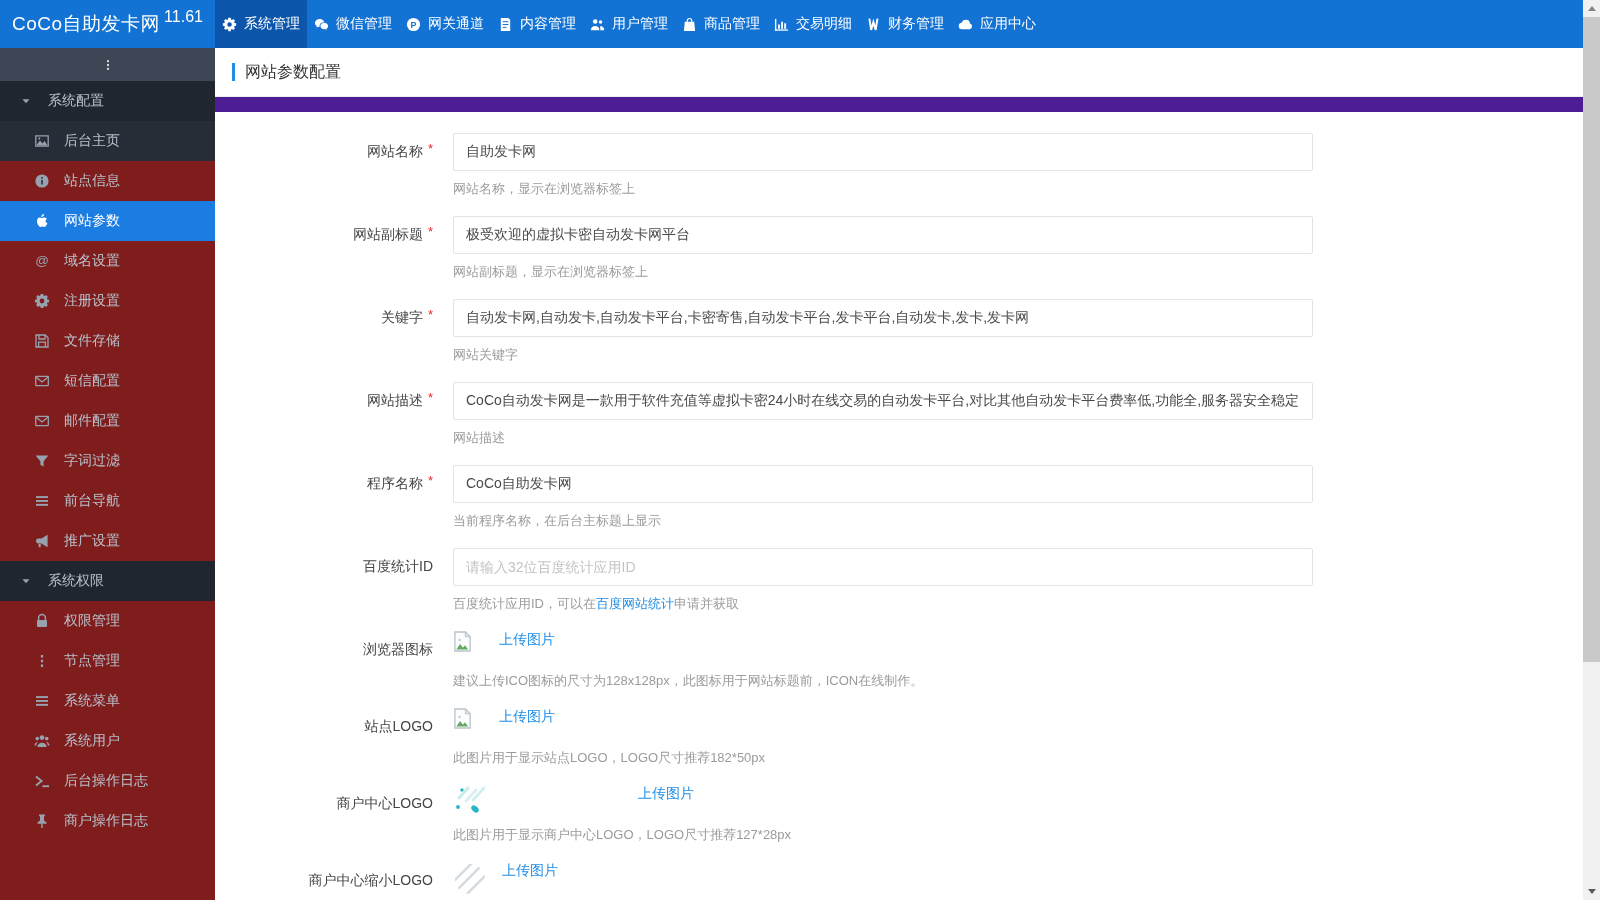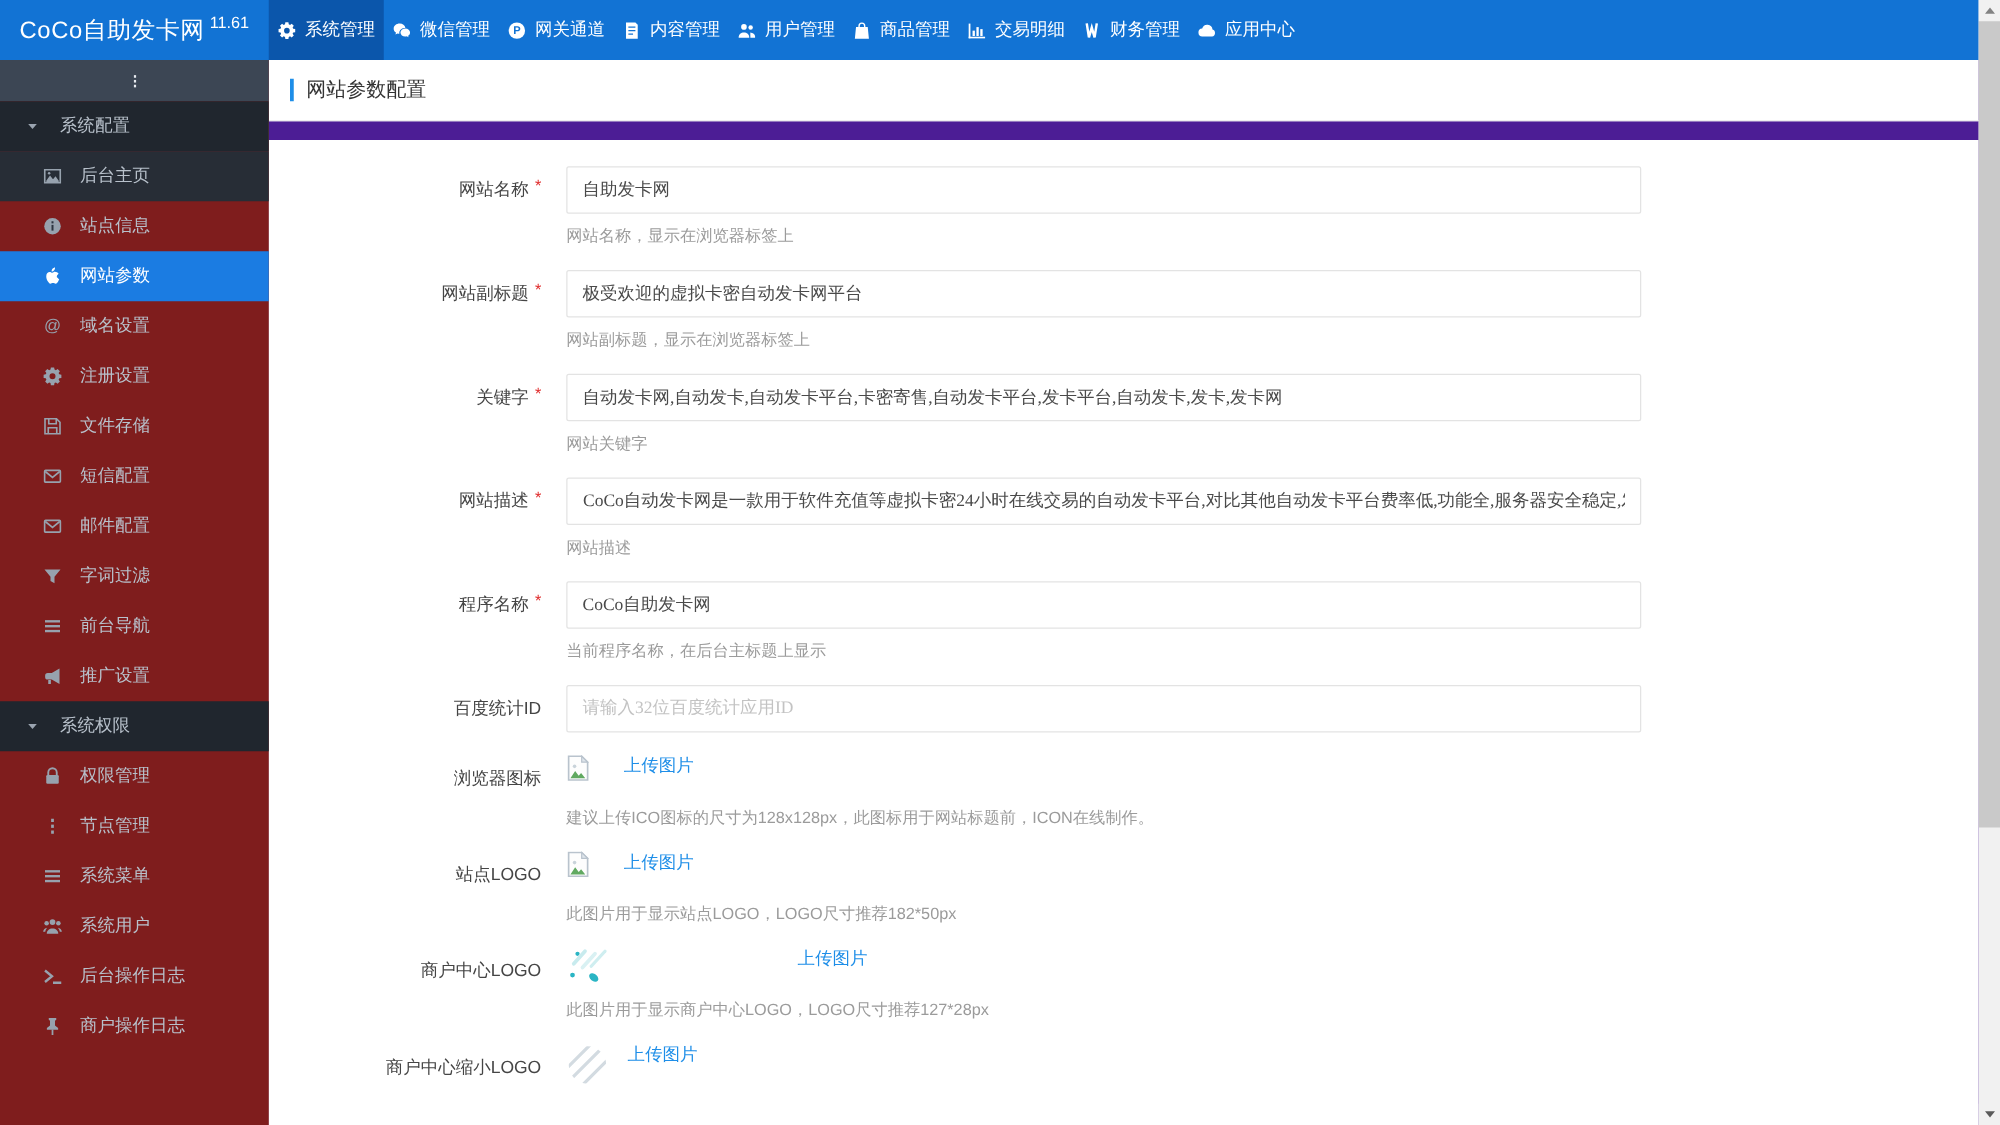--- a/index.html
+++ b/index.html
@@ -7,21 +7,21 @@
     width:1600px;height:900px;overflow:hidden;position:relative;
     font-family:"Liberation Sans","DejaVu Sans",sans-serif;
     background:#f3f3f4;color:#333;
   }
   .icon svg{display:block}
 
   
   .topbar{position:absolute;top:0;left:0;right:17px;height:48px;background:#1273d4;display:flex;align-items:stretch;z-index:5}
   .brand{width:215px;flex:none;display:flex;align-items:center;justify-content:center;color:#fff;cursor:pointer}
   .brand-text{font-size:19px;letter-spacing:.5px}
-  .brand-version{font-size:13px;margin-left:4px;transform:translateY(-7px);display:inline-block}
+  .brand-version{font-size:16px;margin-left:4px;transform:translateY(-7px);display:inline-block}
   .top-nav{display:flex;align-items:stretch}
   .nav-item{display:flex;align-items:center;gap:7px;padding:0 7px;color:#fff;font-size:14px;cursor:pointer;white-space:nowrap}
   .nav-item .icon svg{width:15px;height:15px}
   .nav-item.active{background:#0b56ab}
 
   
   .sidebar{position:absolute;top:48px;left:0;bottom:0;width:215px;background:#7f1d1d;color:#b8c1cb;font-size:14px;z-index:4}
   .collapse-bar{height:33px;background:#3c4654;display:flex;align-items:center;justify-content:center;cursor:pointer;color:#e7ebf0}
   .collapse-bar svg{width:14px;height:14px}
   .side-header{height:40px;display:flex;align-items:center;background:#20262e;padding-left:21px;cursor:pointer;color:#b9c2cc}
@@ -40,21 +40,21 @@
   .page-header{height:48px;background:#fff;border-bottom:1px solid #ededed;display:flex;align-items:center;padding-left:17px}
   .page-title{display:flex;align-items:center;gap:10px;font-size:16px;color:#333}
   .title-accent{width:3px;height:18px;background:#1e8ee8;flex:none}
   .panel{margin-top:15px;background:#fff;height:calc(100% - 64px);box-sizing:border-box;padding-top:21px;overflow:hidden}
 
   .form-row{display:flex;margin-bottom:18px}
   .form-label{width:218px;flex:none;text-align:right;padding-top:10px;font-size:14px;color:#454545}
   .req{color:#e02b2b;margin-left:5px;position:relative;top:-3px;font-size:13px}
   .form-ctrl{margin-left:20px;flex:1;min-width:0}
   .text-input{width:860px;height:38px;box-sizing:border-box;border:1px solid #e3e3e3;border-radius:2px;padding:0 12px;
-    font-size:14px;color:#4a4a4a;outline:none;background:#fff;font-family:Liberation Serif, serif}
+    font-size:14px;color:#4a4a4a;outline:none;background:#fff;font-family:Liberation Sans, sans-serif}
   .text-input::placeholder{color:#c3c3c3}
   .help{margin-top:9px;font-size:13px;color:#9b9b9b}
   .help-link{color:#1e8ee8;cursor:pointer;text-decoration:none}
 
   .upload-line{display:flex;align-items:flex-start;min-height:32px}
   .upload-img{flex:none;display:flex;align-items:center}
   .upload-link{color:#1e8ee8;font-size:14px;cursor:pointer;margin-left:27px;text-decoration:none}
   .row-merchant-logo .upload-img{width:158px}
   .row-merchant-mini-logo .upload-link{margin-left:15px}
 
@@ -381,21 +381,21 @@
         <div class="form-row row-site-description" data-name="form-row-site-description">
           <label class="form-label" data-name="field-label-site-description">网站描述<span class="req" data-name="required-asterisk">*</span></label>
           <div class="form-ctrl" data-name="field-control-site-description"><input type="text" class="text-input" value="CoCo自动发卡网是一款用于软件充值等虚拟卡密24小时在线交易的自动发卡平台,对比其他自动发卡平台费率低,功能全,服务器安全稳定,发卡平台就选自助发卡网！" data-name="site-description-input" style=""><div class="help" data-name="field-help-site-description">网站描述</div></div>
         </div>
         <div class="form-row row-program-name" data-name="form-row-program-name">
           <label class="form-label" data-name="field-label-program-name">程序名称<span class="req" data-name="required-asterisk">*</span></label>
           <div class="form-ctrl" data-name="field-control-program-name"><input type="text" class="text-input" value="CoCo自助发卡网" data-name="program-name-input" style=""><div class="help" data-name="field-help-program-name">当前程序名称，在后台主标题上显示</div></div>
         </div>
         <div class="form-row row-baidu-stat-id" data-name="form-row-baidu-stat-id">
           <label class="form-label" data-name="field-label-baidu-stat-id">百度统计ID</label>
-          <div class="form-ctrl" data-name="field-control-baidu-stat-id"><input type="text" class="text-input" placeholder="请输入32位百度统计应用ID" data-name="baidu-stat-id-input" style=""></div>
+          <div class="form-ctrl" data-name="field-control-baidu-stat-id"><input type="text" class="text-input" placeholder="请输入32位百度统计应用ID" data-name="baidu-stat-id-input" style=""><div class="help" data-name="field-help-baidu-stat-id">百度统计应用ID，可以在<a class="help-link" data-name="baidu-tongji-link">百度网站统计</a>申请并获取</div></div>
         </div>
         <div class="form-row row-browser-icon" data-name="form-row-browser-icon">
           <label class="form-label" data-name="field-label-browser-icon">浏览器图标</label>
           <div class="form-ctrl" data-name="field-control-browser-icon">
             <div class="upload-line" data-name="browser-icon-upload-line">
               <span class="icon upload-img" data-name="broken-image-icon">
                 <svg width="19" height="21" viewBox="0 0 20 22">
                   <path d="M2 1h11l5 5v15H2z" fill="#fdfdfd" stroke="#b9c3cd" stroke-width="1.4"></path>
                   <path d="M13 1l5 5h-5z" fill="#dfe6ec" stroke="#b9c3cd" stroke-width="1"></path>
                   <circle cx="7" cy="9.5" r="1.5" fill="#c9d3da"></circle>

